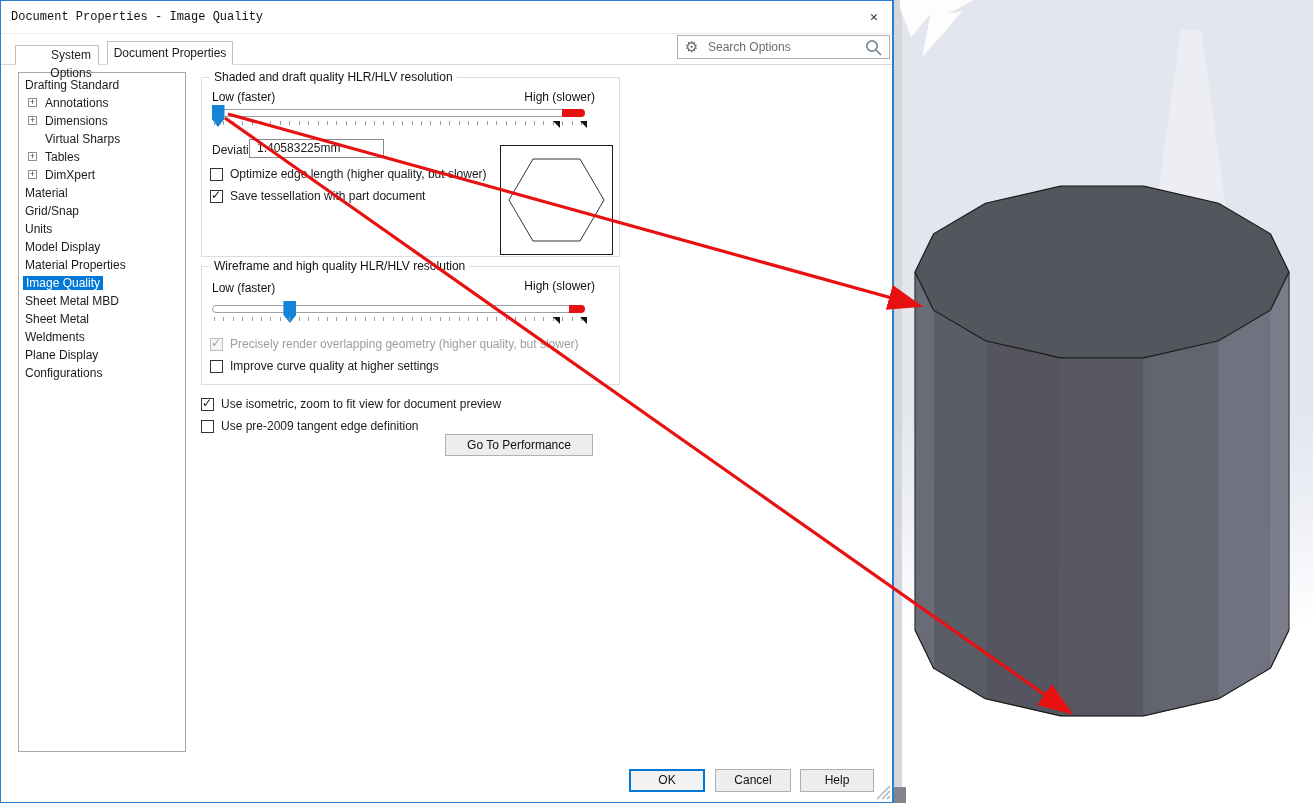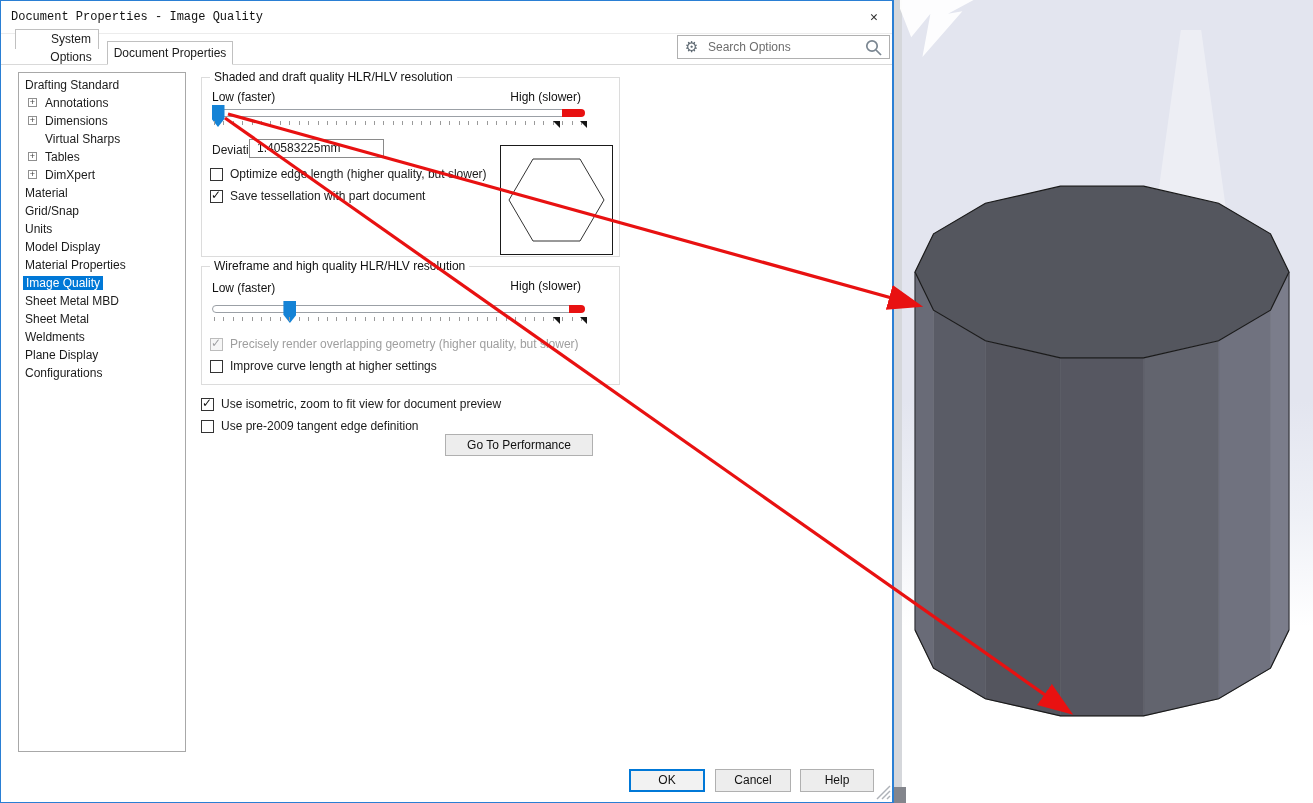--- a/index.html
+++ b/index.html
@@ -24,21 +24,21 @@
   #dialog{position:absolute;left:0;top:0;width:894px;height:803px;background:#fff;
     border:1px solid #2a7fd4;border-right-width:2px;z-index:10;}
   #titlebar{position:absolute;left:0;top:0;right:0;height:33px;background:#fff;border-bottom:1px solid #ececec;font-family:Liberation Mono, monospace;}
   #title{position:absolute;left:10px;top:9px;font-size:12px;color:#111;}
   #close-btn{position:absolute;right:8px;top:7px;width:20px;height:20px;text-align:center;line-height:20px;
     font-size:13px;color:#333;cursor:default;}
 
   
   #tabline{position:absolute;left:0;top:63px;right:0;height:1px;background:#d9d9d9;}
   .tab{position:absolute;background:#fff;border:1px solid #c0c0c0;text-align:center;}
-  #tab-system{left:14px;top:28px;width:84px;height:20px;line-height:18px;border-bottom:none;z-index:1;padding-left:28px;}
+  #tab-system{left:14px;top:44px;width:84px;height:20px;line-height:18px;border-bottom:none;z-index:1;padding-left:28px;}
   #tab-document{left:106px;top:40px;width:126px;height:24px;line-height:22px;border-bottom:1px solid #fff;z-index:3;}
 
   
   #searchbox{position:absolute;left:676px;top:34px;width:213px;height:24px;border:1px solid #b0b0b0;background:#fff;}
   #gear{position:absolute;left:7px;top:2px;font-size:15px;color:#5f6a73;}
   #search-input{position:absolute;left:28px;top:1px;width:150px;height:20px;border:none;outline:none;
     font-family:inherit;font-size:12px;color:#333;}
   #search-input::placeholder{color:#6d6d6d;opacity:1;}
   #mag{position:absolute;right:6px;top:3px;}
 
@@ -51,21 +51,21 @@
     font-size:9px;line-height:7px;text-align:center;color:#444;}
   .tsel{background:#0078d7;color:#fff;padding:0 3px;margin-left:-2px;}
 
   
   .group{position:absolute;border:1px solid #dcdcdc;background:#fff;}
   #group-shaded{left:200px;top:76px;width:419px;height:180px;}
   #group-wire{left:200px;top:265px;width:419px;height:119px;}
   .gtitle{position:absolute;top:-8px;left:8px;background:#fff;padding:0 4px;color:#111;}
 
   .lowlbl{position:absolute;left:10px;color:#111;}
-  .highlbl{position:absolute;right:38px;color:#111;}
+  .highlbl{position:absolute;right:24px;color:#111;}
 
   .track{position:absolute;left:10px;width:371px;height:8px;border:1px solid #9ba0a6;border-radius:4px;background:#fff;}
   .redzone{position:absolute;top:-1px;height:8px;background:#e81111;border-radius:0 4px 4px 0;}
   .thumb{position:absolute;width:13px;height:22px;background:#1583d6;
     clip-path:polygon(0 0,100% 0,100% 62%,50% 100%,0 62%);}
   .ticks{position:absolute;left:12px;width:371px;height:8px;}
   .tick{position:absolute;top:0;width:1px;height:4px;background:#9a9a9a;}
   .tmark{position:absolute;top:0;width:0;height:0;border-top:7px solid #151515;border-left:7px solid transparent;}
 
   
@@ -291,21 +291,21 @@
         </div>
       <div class="cblist" id="cbs-wire" style="left:8px;top:66px">
           <div class="cbrow disabled">
             <span class="cb">
               <span class="chk">✓</span>
             </span>
             <span class="cblabel">Precisely render overlapping geometry (higher quality, but slower)</span>
           </div>
           <div class="cbrow">
             <span class="cb"></span>
-            <span class="cblabel">Improve curve length at higher settings</span>
+            <span class="cblabel">Improve curve quality at higher settings</span>
           </div>
         </div>
     </div>
 
     <div class="cblist" id="options-list">
         <div class="cbrow">
           <span class="cb">
             <span class="chk">✓</span>
           </span>
           <span class="cblabel">Use isometric, zoom to fit view for document preview</span>

